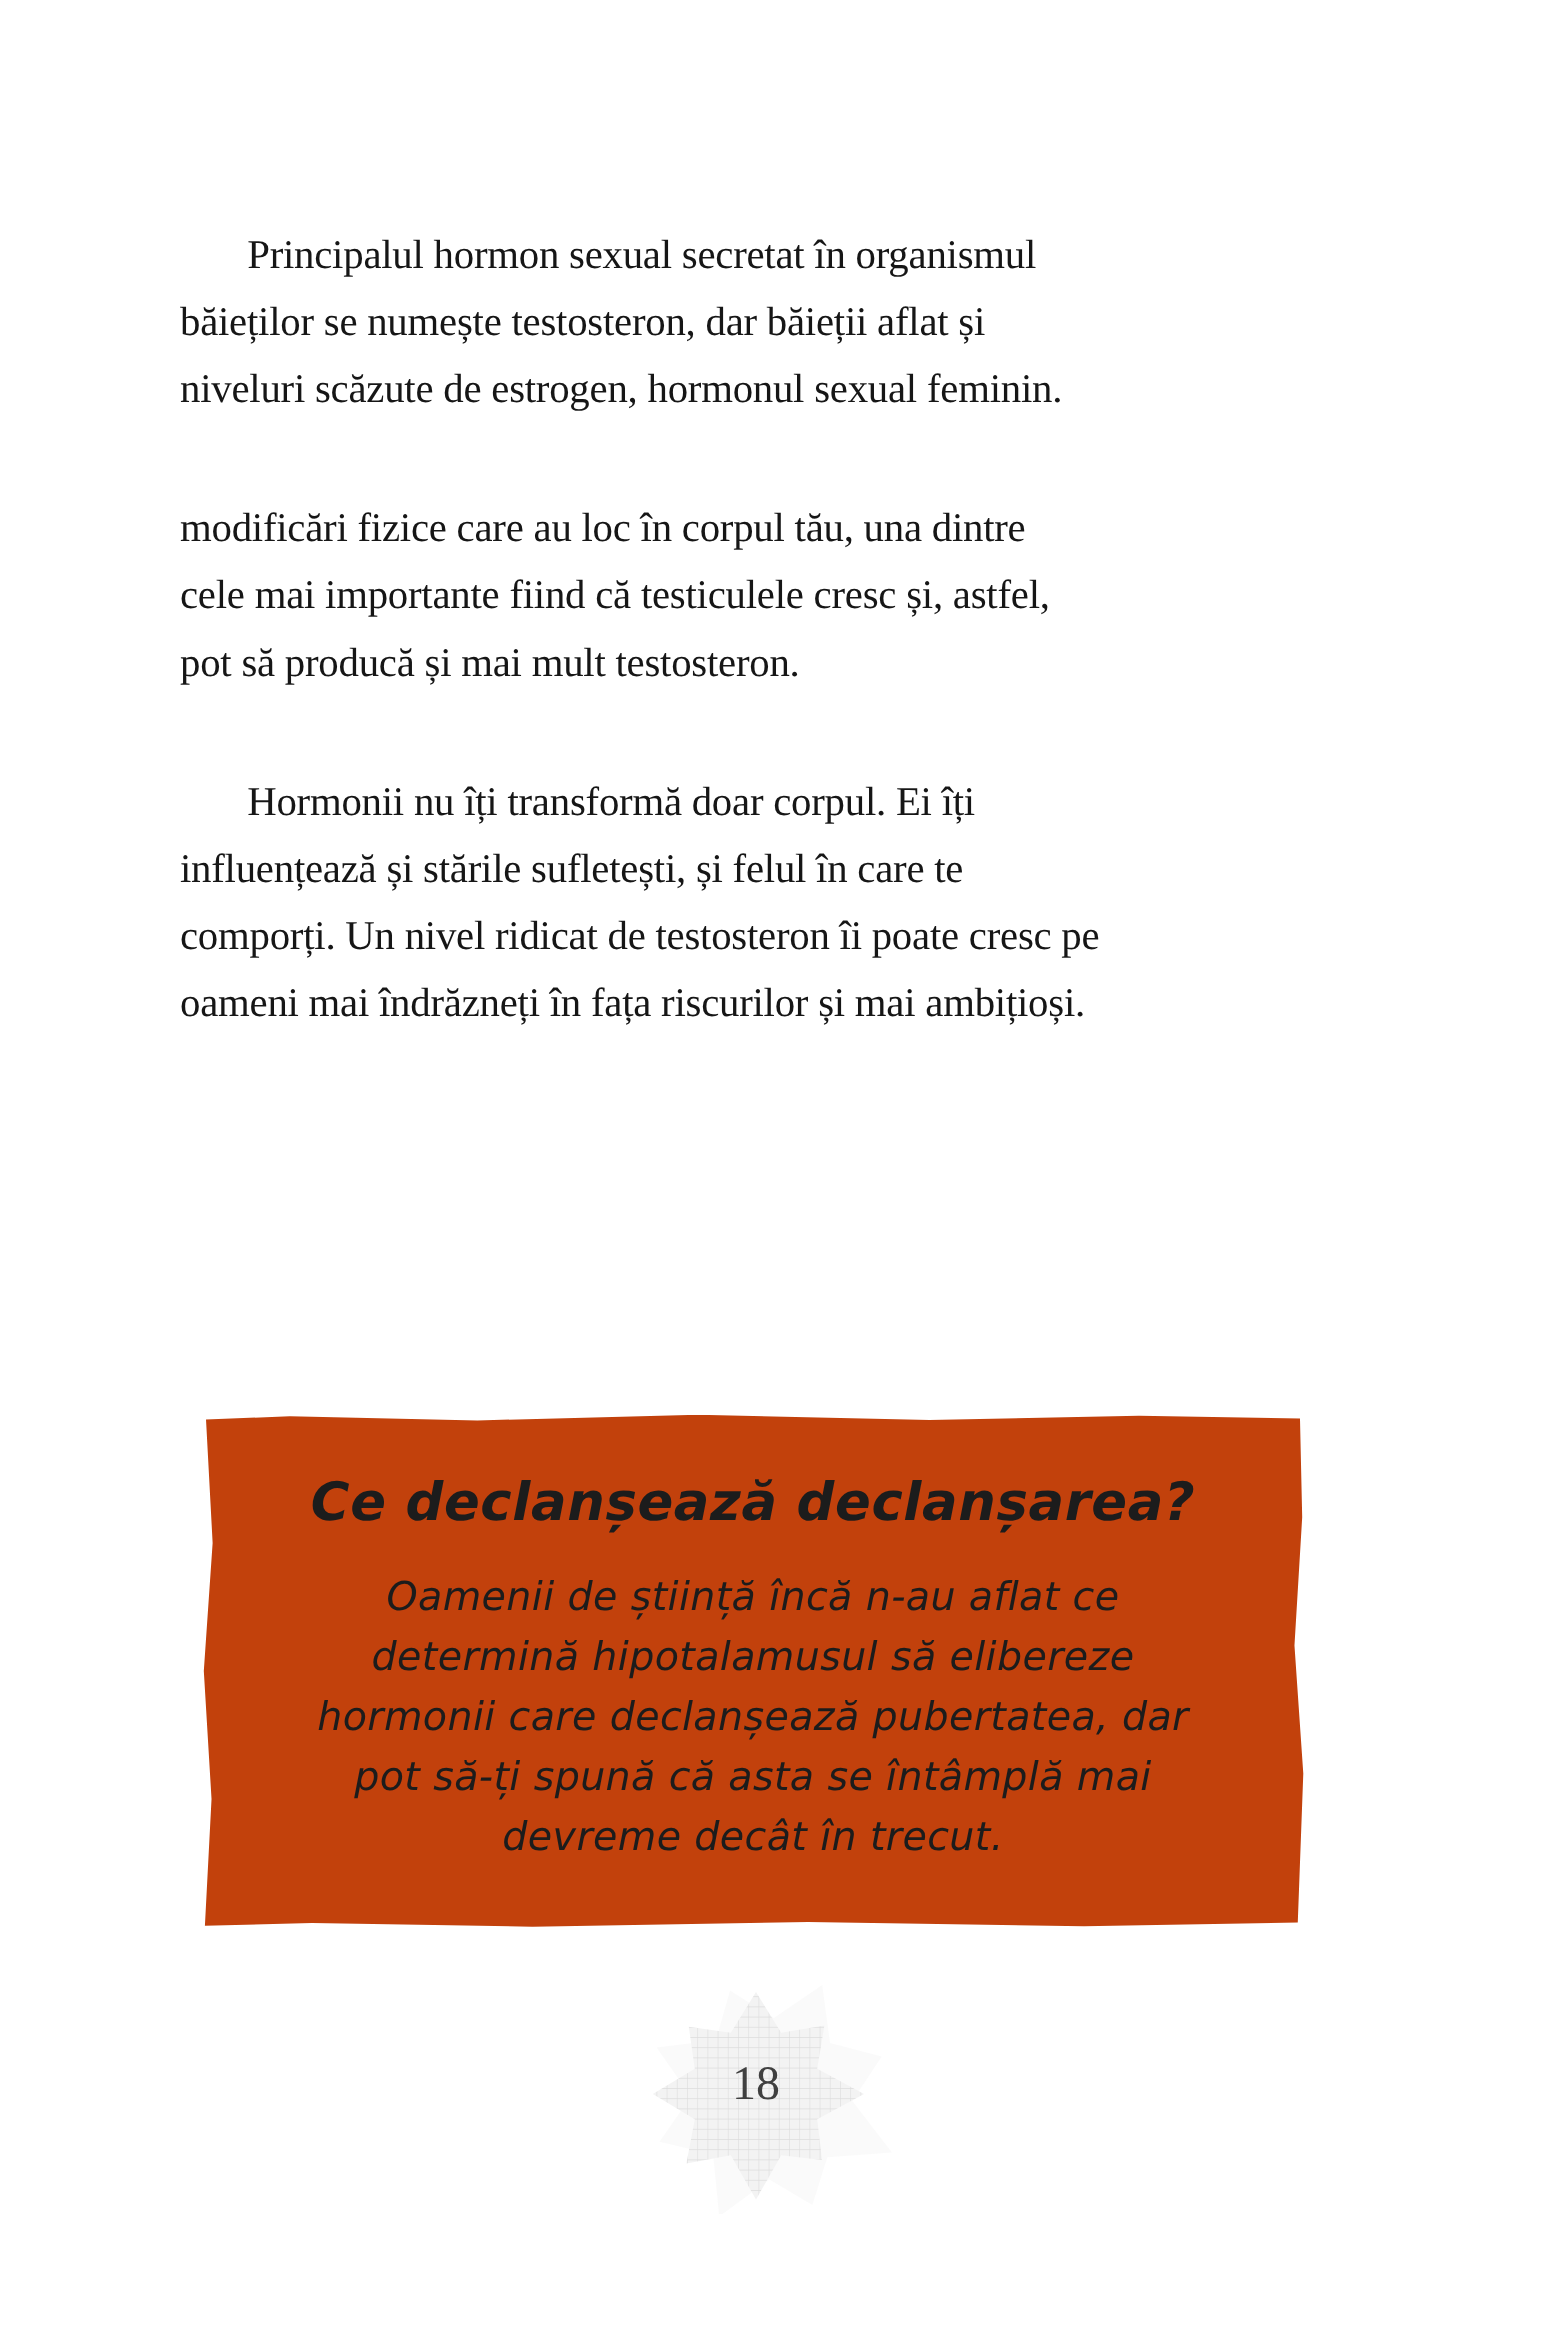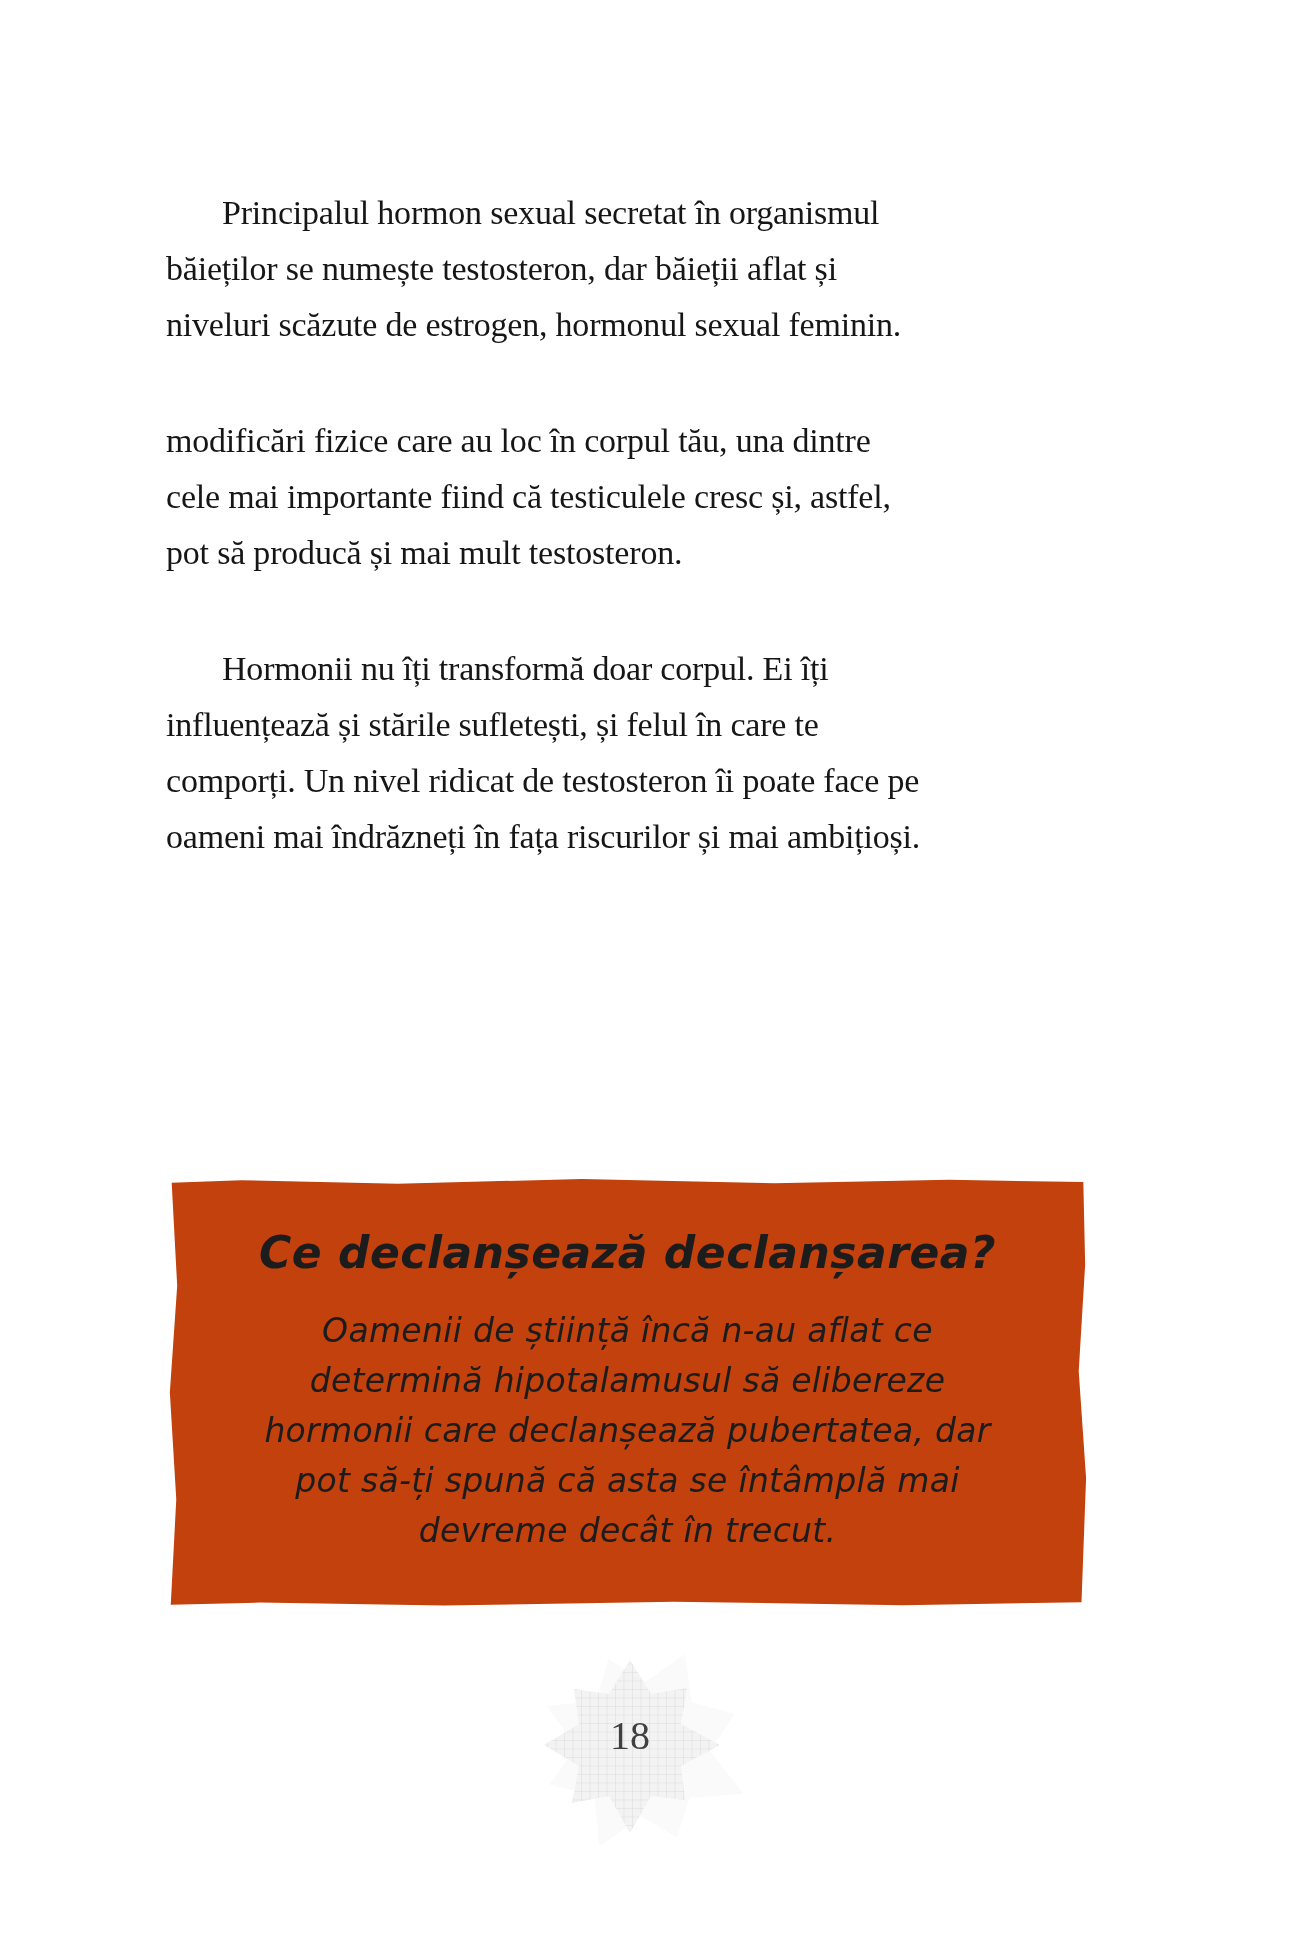--- a/index.html
+++ b/index.html
@@ -9,21 +9,21 @@
     position: relative;
     background: #ffffff;
     font-family: "Liberation Serif", "DejaVu Serif", serif;
     color: #161616;
     overflow: hidden;
   }
 
   
   .text-col {
     position: absolute;
-    left: 166px;
+    left: 150px;
     top: 185px;
     width: 948px;
   }
   .para { margin: 0 0 60px 0; }
   .para-line {
     display: block;
     height: 56px;
     line-height: 56px;
     font-size: 34px;
     letter-spacing: -0.2px;
@@ -97,21 +97,21 @@
     <span class="para-line">niveluri scăzute de estrogen, hormonul sexual feminin.</span>
   </p>
   <p class="para">
     <span class="para-line">modificări fizice care au loc în corpul tău, una dintre</span>
     <span class="para-line">cele mai importante fiind că testiculele cresc și, astfel,</span>
     <span class="para-line">pot să producă și mai mult testosteron.</span>
   </p>
   <p class="para">
     <span class="para-line indent">Hormonii nu îți transformă doar corpul. Ei îți</span>
     <span class="para-line">influențează și stările sufletești, și felul în care te</span>
-    <span class="para-line">comporți. Un nivel ridicat de testosteron îi poate face pe</span>
+    <span class="para-line">comporți. Un nivel ridicat de testosteron îi poate cresc pe</span>
     <span class="para-line">oameni mai îndrăzneți în fața riscurilor și mai ambițioși.</span>
   </p>
 </div>
 
 <div class="callout">
   <div class="callout-title">Ce declanșează declanșarea?</div>
   <div class="callout-body">
     <span class="callout-line">Oamenii de știință încă n-au aflat ce</span>
     <span class="callout-line">determină hipotalamusul să elibereze</span>
     <span class="callout-line">hormonii care declanșează pubertatea, dar</span>

